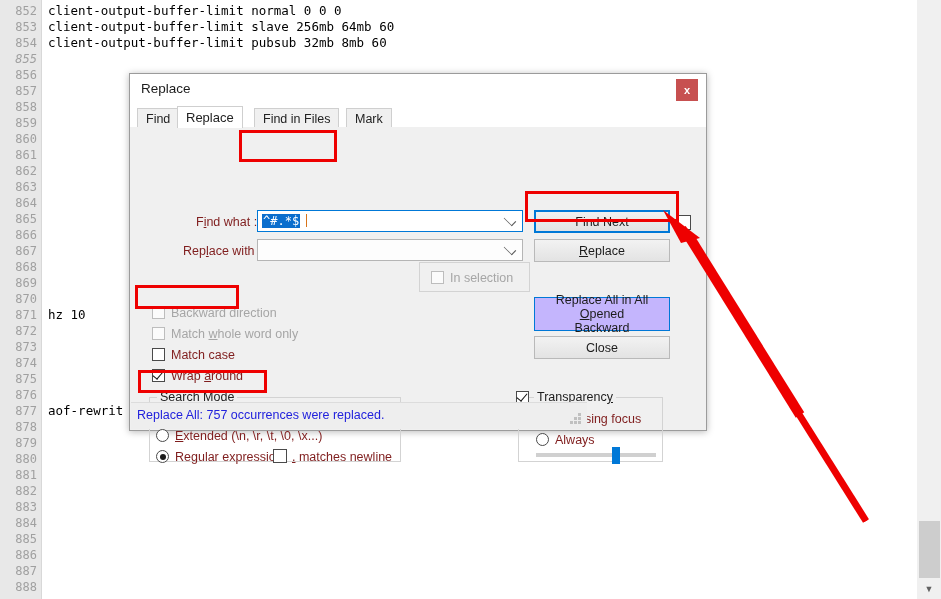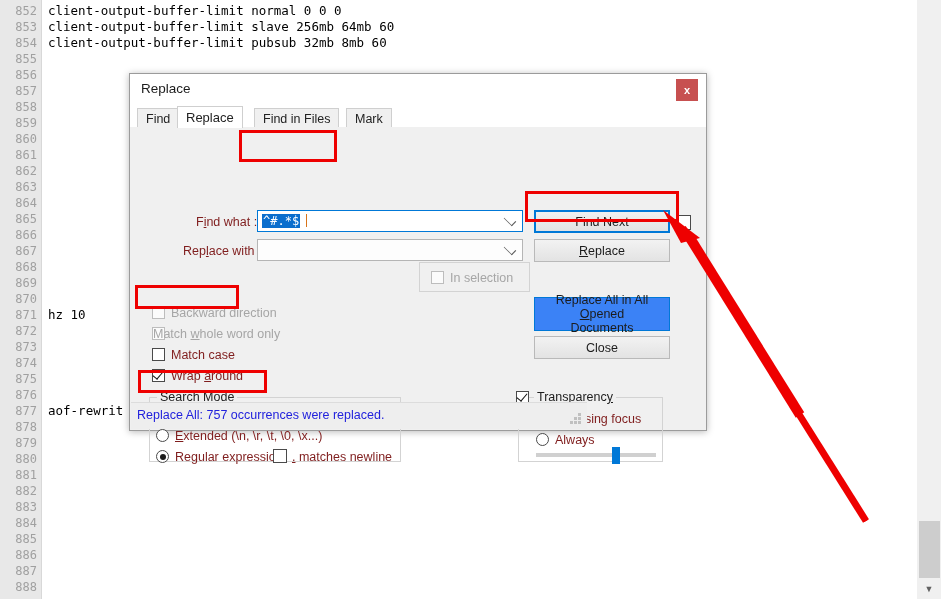--- a/index.html
+++ b/index.html
@@ -165,21 +165,21 @@
     background: linear-gradient(to bottom,#f2f2f2 0%, #e3e3e3 100%);
     border: 1px solid #b9b9b9;
     font-size: 12.5px; color: #1c1c1c;
     display: flex; align-items: center; justify-content: center;
     text-align: center;
     cursor: pointer;
     box-sizing: border-box;
     line-height: 14px;
   }
   .btn.default { border: 2px solid #0078d7; background: linear-gradient(to bottom,#f0f0f0 0%,#e2e2e2 100%); }
-  .btn.hovered { border: 1px solid #0078d7; background: #3b82f6; }
+  .btn.hovered { border: 1px solid #0078d7; background: #c4b5fd; }
   .btn u { text-decoration: underline; }
 
   
   .cb {
     position: absolute;
     width: 13px; height: 13px;
     border: 1px solid #4a4a4a;
     background: #ffffff;
     box-sizing: border-box;
   }
@@ -260,21 +260,21 @@
 </head>
 <body>
 
 <div id="root">
 
   <div class="editor">
     <div class="gutter" id="gutter">
         <div class="gutter-num" style="top: 4px;">852</div>
         <div class="gutter-num" style="top: 20px;">853</div>
         <div class="gutter-num" style="top: 36px;">854</div>
-        <div class="gutter-num" style="top: 52px;">855</div>
+        <div class="gutter-num" style="top: 52px; font-style: italic;">855</div>
         <div class="gutter-num" style="top: 68px;">856</div>
         <div class="gutter-num" style="top: 84px;">857</div>
         <div class="gutter-num" style="top: 100px;">858</div>
         <div class="gutter-num" style="top: 116px;">859</div>
         <div class="gutter-num" style="top: 132px;">860</div>
         <div class="gutter-num" style="top: 148px;">861</div>
         <div class="gutter-num" style="top: 164px;">862</div>
         <div class="gutter-num" style="top: 180px;">863</div>
         <div class="gutter-num" style="top: 196px;">864</div>
         <div class="gutter-num" style="top: 212px;">865</div>
@@ -351,33 +351,33 @@
       <div class="btn default" style="left:404px; top:83px; width:136px; height:23px;">Find Next</div>
 
       <div class="btn" style="left:404px; top:112px; width:136px; height:23px;">
           <span><u>R</u><span>eplace</span></span>
         </div>
 
 
       <div class="btn hovered" style="left:404px; top:170px; width:136px; height:34px;">
         <span style="display:block;">
           <span>Replace All in All </span><u>O</u><span>pened</span><br>
-          <span>Documents</span>
+          <span>Backward</span>
         </span>
       </div>
 
       <div class="btn" style="left:404px; top:209px; width:136px; height:23px;">Close</div>
 
       <div class="cb" style="left:546px; top:88px; width:15px; height:15px;"></div>
 
       <div class="cb disabled" style="left:22px; top:179px;"></div>
       <div class="lbl txt-dis" style="left:41px; top:179px;">Backward direction</div>
 
       <div class="cb disabled" style="left:22px; top:200px;"></div>
-      <div class="lbl txt-dis" style="left:23px; top:200px;text-align:right;"><span>Match </span><u>w</u><span>hole word only</span></div>
+      <div class="lbl txt-dis" style="left:41px; top:200px;text-align:right;"><span>Match </span><u>w</u><span>hole word only</span></div>
 
       <div class="cb" style="left:22px; top:221px;"></div>
       <div class="lbl" style="left:41px; top:221px;">Match case</div>
 
       <div class="cb" style="left:22px; top:242px;">
         <span class="tick"></span>
       </div>
       <div class="lbl" style="left:41px; top:242px;"><span>Wrap </span><u>a</u><span>round</span></div>
 
       <div class="group" style="left:19px; top:270px; width:252px; height:65px;"></div>

